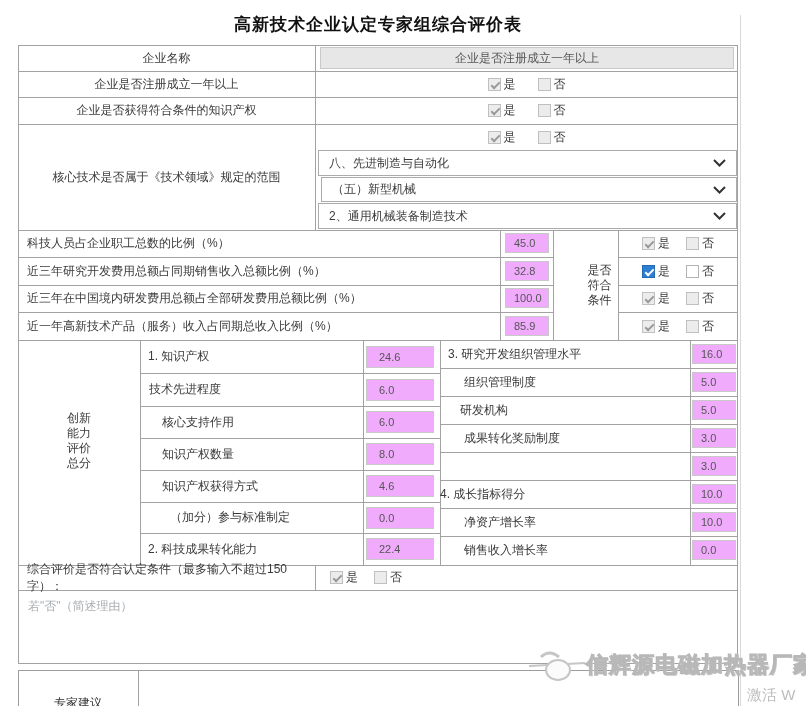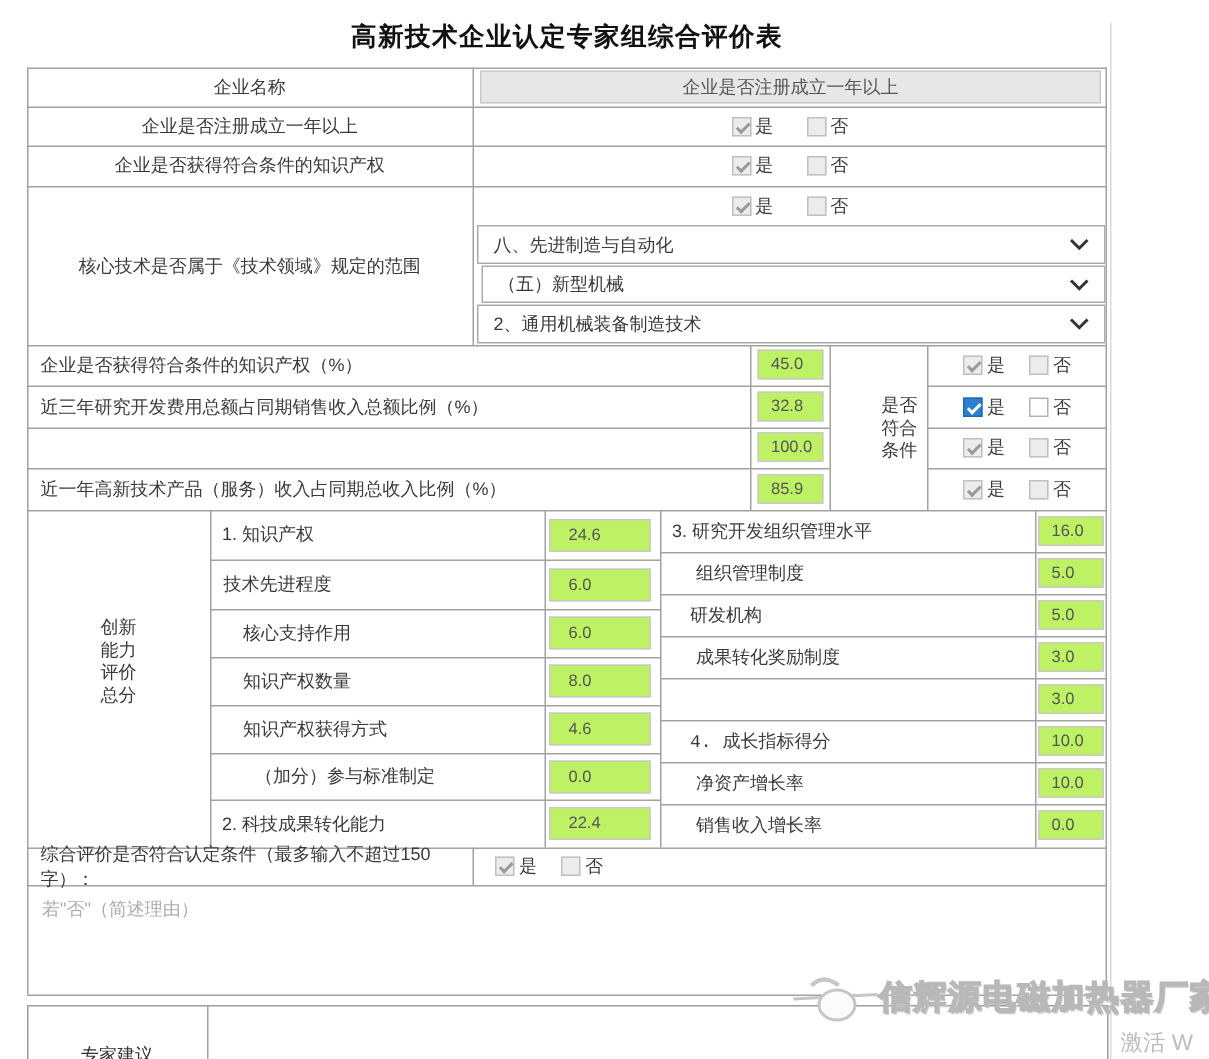--- a/index.html
+++ b/index.html
@@ -6,21 +6,21 @@
   #page{position:relative;width:806px;height:706px;background:#fff;overflow:hidden;
         font-family:"Liberation Sans","DejaVu Sans",sans-serif;color:#3a3a3a;font-size:12px;}
   .abs{position:absolute;box-sizing:border-box;}
   .hl{position:absolute;height:1px;background:#a2a2a2;}
   .vl{position:absolute;width:1px;background:#a2a2a2;}
   .title{position:absolute;left:18px;top:13px;width:720px;text-align:center;
          font-size:17px;font-weight:bold;color:#111;letter-spacing:1px;}
   .cell-center{display:flex;align-items:center;justify-content:center;text-align:center;}
   .cell-left{display:flex;align-items:center;padding-left:9px;}
   .grayfield{background:#e7e7e7;border:1px solid #c9c9c9;color:#555;}
-  .valbox{position:absolute;box-sizing:border-box;background:#bef264;border:1px solid #c9c9c9;
+  .valbox{position:absolute;box-sizing:border-box;background:#f0abfc;border:1px solid #c9c9c9;
           color:#555;font-size:11px;display:flex;align-items:center;padding-left:12px;}
   .valbox.sm{padding-left:8px;}
   .dropdown{position:absolute;box-sizing:border-box;border:1px solid #ababab;background:#fff;
             display:flex;align-items:center;justify-content:space-between;padding:0 10px;}
   .cbgroup{position:absolute;display:flex;align-items:center;}
   .cbgroup.center{justify-content:center;}
   .cbwrap{display:flex;align-items:center;}
   .cb{width:13px;height:13px;border:1px solid #b3b3b3;background:#fff;display:inline-block;
       position:relative;box-sizing:border-box;}
   .cb.dis{background:#ececec;border-color:#c0c0c0;}
@@ -143,24 +143,25 @@
       <path d="M1 1 L6.5 6.5 L12 1" stroke="#333" stroke-width="2" fill="none"></path>
       </svg>
   </div>
   <div class="dropdown" style="left:318px;top:203px;width:419px;height:26px;">
     <span>2、通用机械装备制造技术</span>
     <svg width="13" height="8" viewBox="0 0 13 8">
       <path d="M1 1 L6.5 6.5 L12 1" stroke="#333" stroke-width="2" fill="none"></path>
       </svg>
   </div>
 
-  <div class="abs cell-left" style="left:18px;top:230px;width:482px;height:27px;">企业是否获得符合条件的知识产权（%）</div>
+  <div class="abs cell-left" style="left:18px;top:230px;width:482px;height:27px;">科技人员占企业职工总数的比例（%）</div>
   <div class="valbox sm" style="left:505px;top:233px;width:44px;height:20px;">45.0</div>
   <div class="abs cell-left" style="left:18px;top:257px;width:482px;height:28px;">近三年研究开发费用总额占同期销售收入总额比例（%）</div>
   <div class="valbox sm" style="left:505px;top:261px;width:44px;height:20px;">32.8</div>
+  <div class="abs cell-left" style="left:18px;top:285px;width:482px;height:27px;">近三年在中国境内研发费用总额占全部研发费用总额比例（%）</div>
   <div class="valbox sm" style="left:505px;top:288px;width:44px;height:20px;">100.0</div>
   <div class="abs cell-left" style="left:18px;top:312px;width:482px;height:28px;">近一年高新技术产品（服务）收入占同期总收入比例（%）</div>
   <div class="valbox sm" style="left:505px;top:316px;width:44px;height:20px;">85.9</div>
 
   <div class="abs stack" style="left:567px;top:230px;width:65px;height:110px;">
     <span>是否</span>
     <span>符合</span>
     <span>条件</span>
   </div>
 
@@ -233,21 +234,21 @@
 
   <div class="abs cell-left" style="left:440px;top:340px;width:250px;height:28px;padding-left:8px;">3. 研究开发组织管理水平</div>
   <div class="valbox sm" style="left:692px;top:344px;width:44px;height:20px;">16.0</div>
   <div class="abs cell-left" style="left:440px;top:368px;width:250px;height:28px;padding-left:24px;">组织管理制度</div>
   <div class="valbox sm" style="left:692px;top:372px;width:44px;height:20px;">5.0</div>
   <div class="abs cell-left" style="left:440px;top:396px;width:250px;height:28px;padding-left:20px;">研发机构</div>
   <div class="valbox sm" style="left:692px;top:400px;width:44px;height:20px;">5.0</div>
   <div class="abs cell-left" style="left:440px;top:424px;width:250px;height:28px;padding-left:24px;">成果转化奖励制度</div>
   <div class="valbox sm" style="left:692px;top:428px;width:44px;height:20px;">3.0</div>
   <div class="valbox sm" style="left:692px;top:456px;width:44px;height:20px;">3.0</div>
-  <div class="abs cell-left" style="left:440px;top:480px;width:250px;height:28px;padding-left:20px;font-family:Liberation Mono, monospace;">4. 成长指标得分</div>
+  <div class="abs cell-left" style="left:440px;top:480px;width:250px;height:28px;padding-left:0;">4. 成长指标得分</div>
   <div class="valbox sm" style="left:692px;top:484px;width:44px;height:20px;">10.0</div>
   <div class="abs cell-left" style="left:440px;top:508px;width:250px;height:28px;padding-left:24px;">净资产增长率</div>
   <div class="valbox sm" style="left:692px;top:512px;width:44px;height:20px;">10.0</div>
   <div class="abs cell-left" style="left:440px;top:536px;width:250px;height:29px;padding-left:24px;">销售收入增长率</div>
   <div class="valbox sm" style="left:692px;top:540px;width:44px;height:20px;">0.0</div>
 
   <div class="abs cell-left" style="left:18px;top:565px;width:297px;height:25px;">综合评价是否符合认定条件（最多输入不超过150字）：</div>
   <div class="cbgroup" style="left:330px;top:565px;width:200px;height:25px;">
     <span class="cbwrap">
       <span class="cb dis checked"></span>

